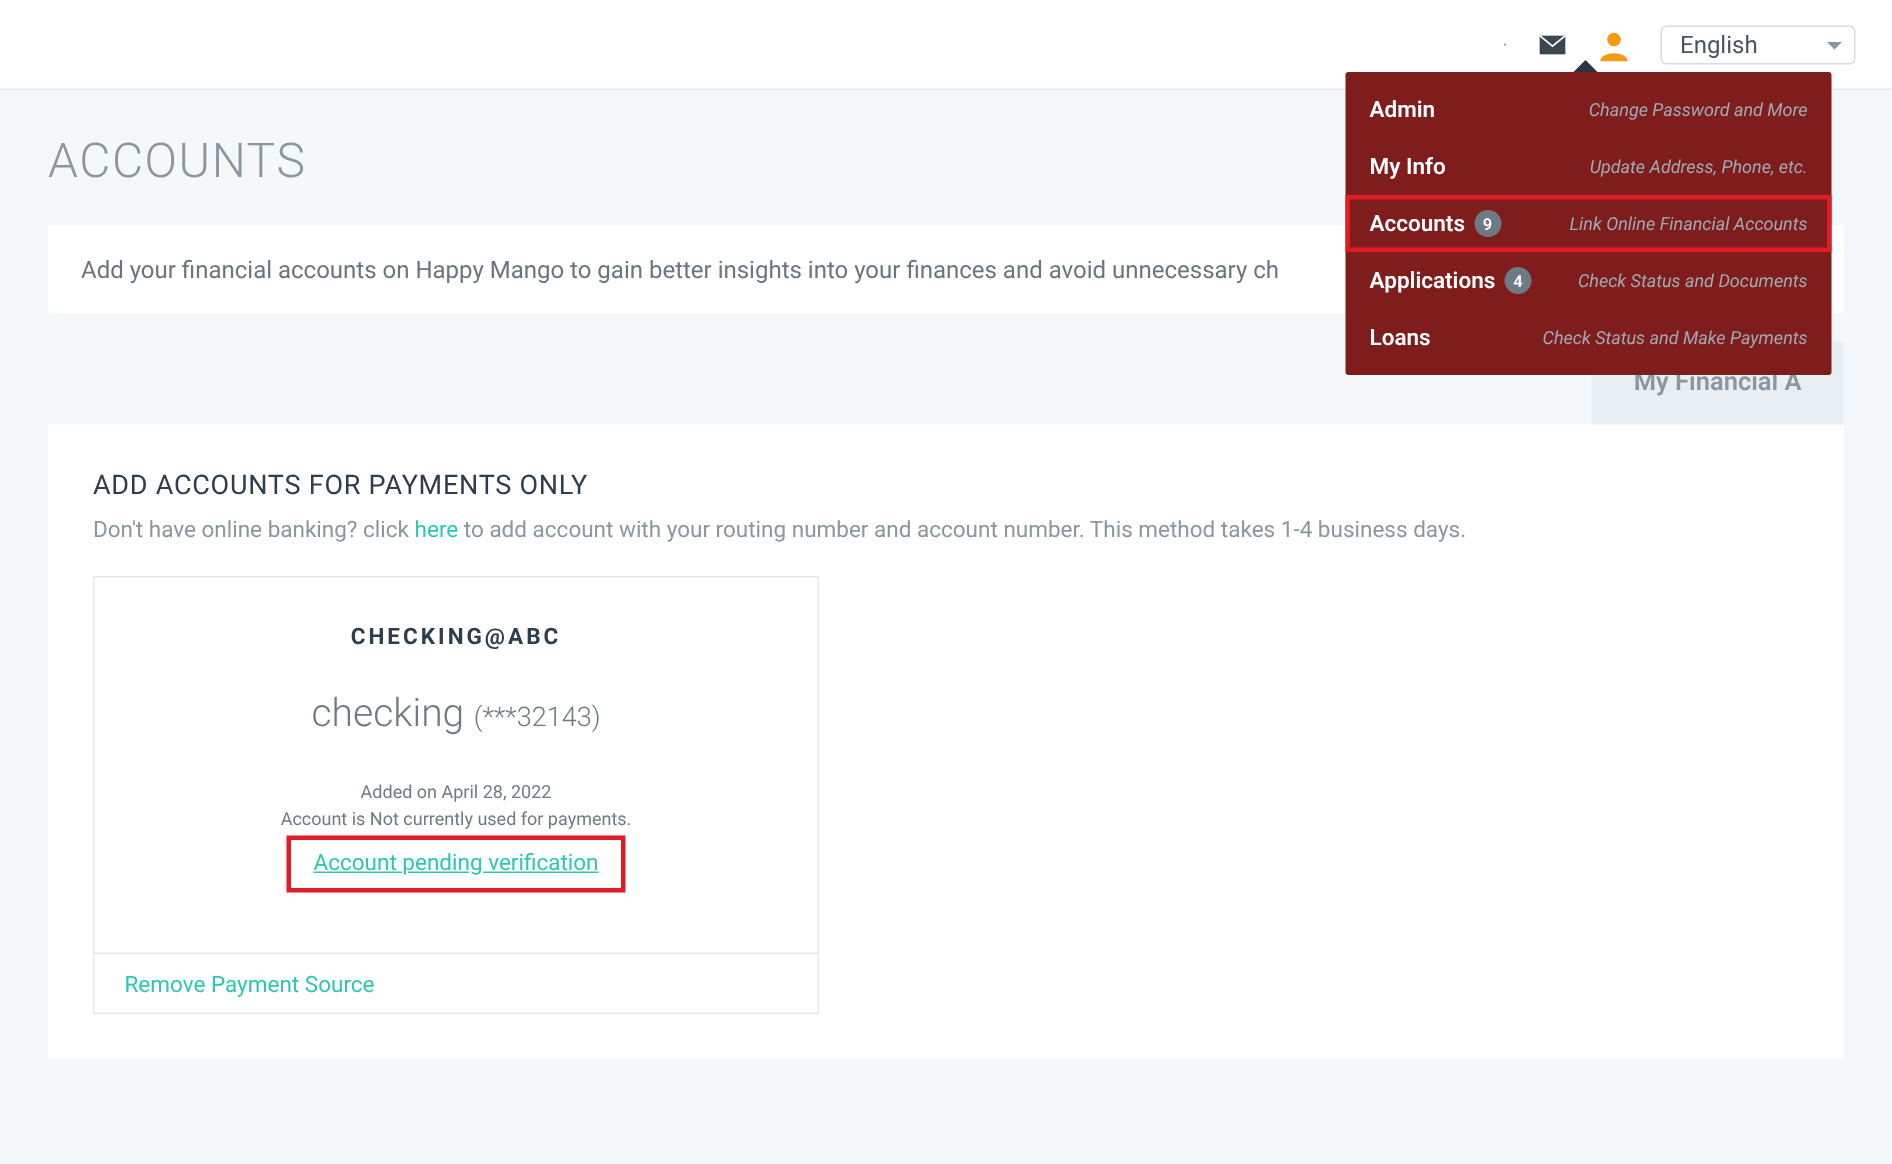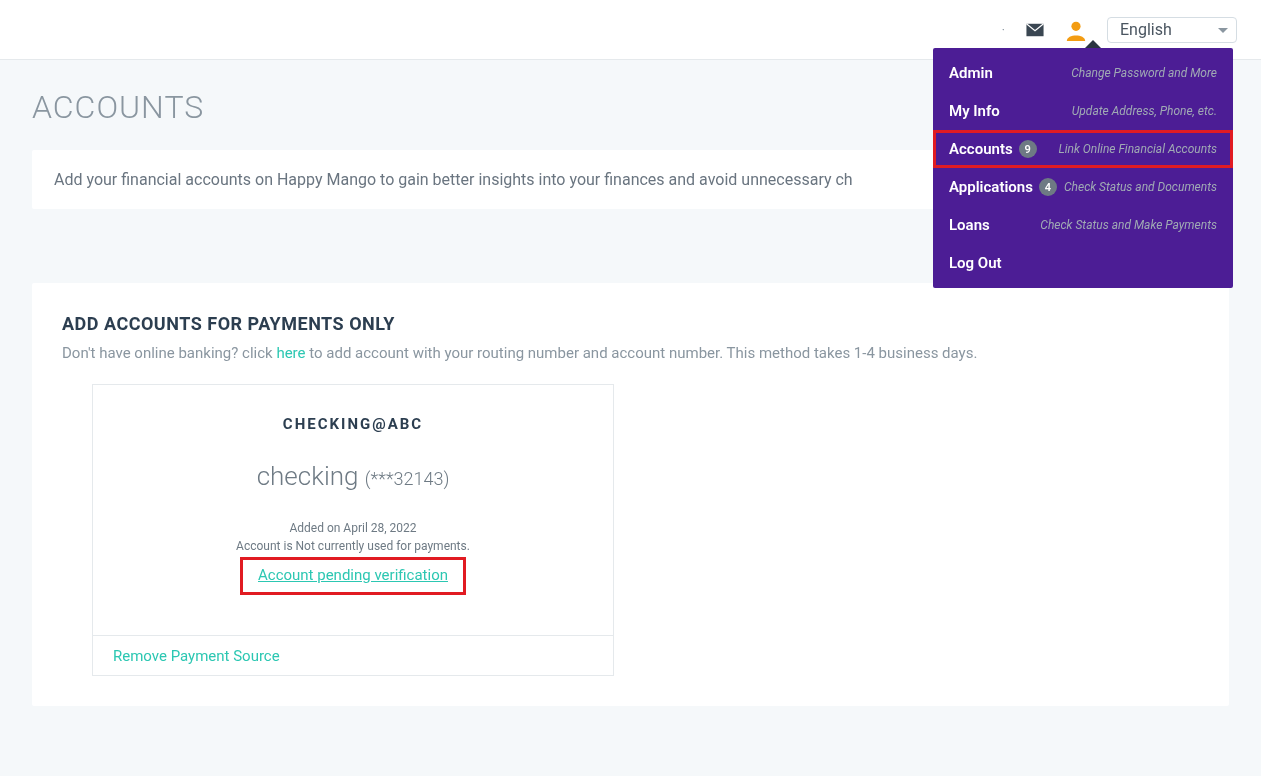--- a/index.html
+++ b/index.html
@@ -99,38 +99,37 @@
       cursor: pointer;
       border-radius: 3px 3px 0 0;
     }
     .main-panel {
       background: white;
       padding: 30px 30px;
       border-radius: 2px;
     }
     .panel-heading {
       font-size: 18px;
-      font-weight: 700;
+      font-weight: 400;
       letter-spacing: 0.5px;
       color: #2c3e50;
       margin-bottom: 10px;
     }
     .panel-sub {
       color: #8a96a0;
       font-size: 15px;
       margin-bottom: 22px;
     }
     .panel-sub a {
       color: #2cc7b2;
       text-decoration: none;
     }
     .account-card {
       border: 1px solid #e5e9ec;
-      width: 522px;
-      margin-left: 30px;
+      width: 484px;
     }
     .account-card-body {
       padding: 30px 20px 40px;
       text-align: center;
     }
     .acct-name {
       font-size: 15px;
       font-weight: 700;
       letter-spacing: 2px;
       color: #2c3e50;
@@ -170,23 +169,23 @@
     }
     .account-card-footer a {
       color: #2cc7b2;
       font-size: 15px;
       text-decoration: none;
     }
     
     .dropdown {
       position: absolute;
       top: 48px;
-      right: 28px;
-      width: 300px;
-      background: #4c1d95;
+      right: 40px;
+      width: 324px;
+      background: #7f1d1d;
       border-radius: 2px;
       z-index: 100;
     }
     .dropdown::before {
       content: '';
       position: absolute;
       top: -8px;
       left: 152px;
       width: 0;
       height: 0;
@@ -312,17 +311,13 @@
     <span class="dd-label">
       <span>Applications</span>
       <span class="badge">4</span>
     </span>
     <span class="dd-sub">Check Status and Documents</span>
   </div>
   <div class="dd-item">
     <span class="dd-label">Loans</span>
     <span class="dd-sub">Check Status and Make Payments</span>
   </div>
-  <div class="dd-item">
-    <span class="dd-label">Log Out</span>
-    <span class="dd-sub"></span>
-  </div>
 </div>
 
 </body></html>

